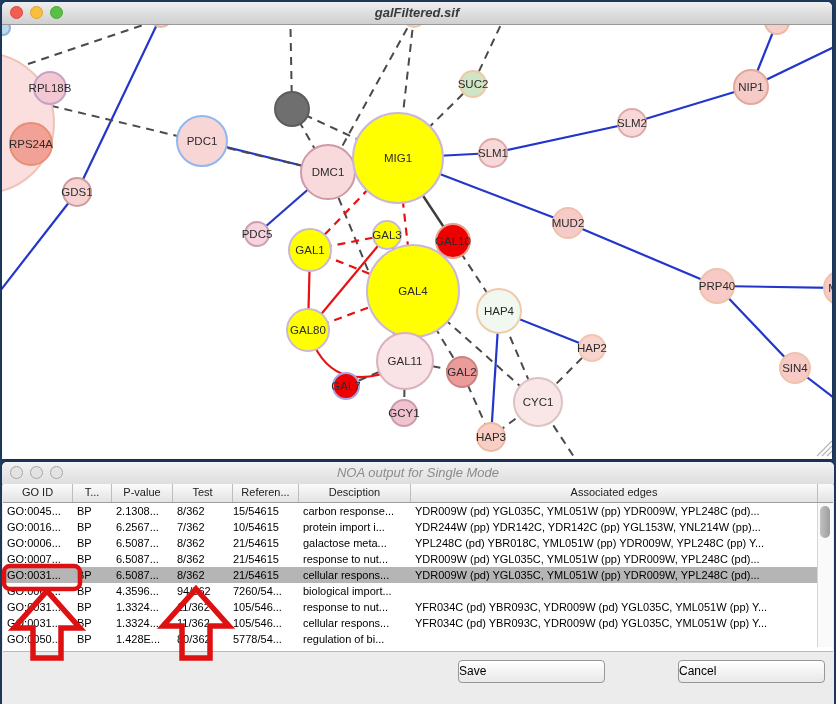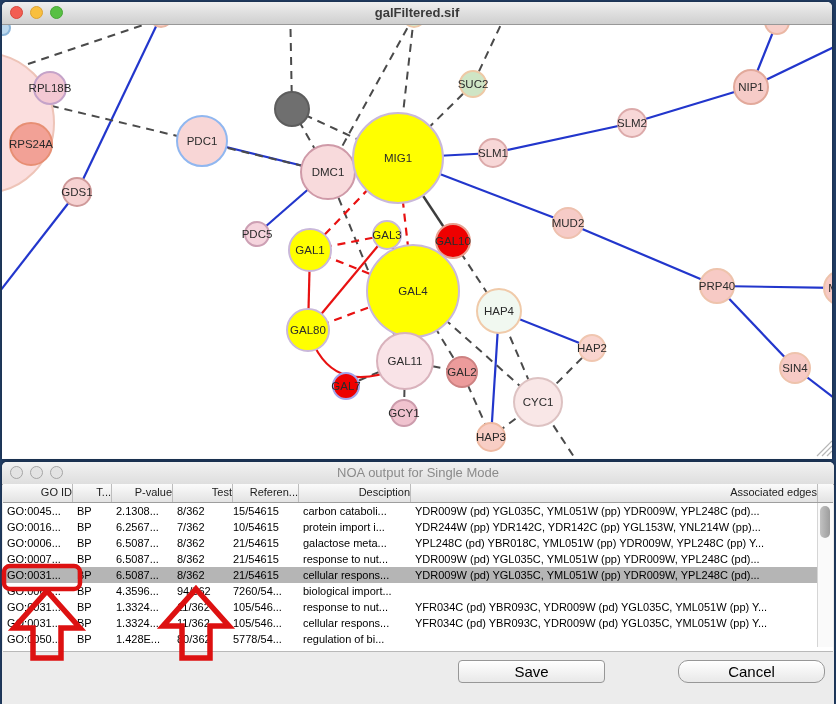--- a/index.html
+++ b/index.html
@@ -7,53 +7,53 @@
     width:836px;height:704px;position:relative;overflow:hidden;
     background:#223f66;font-family:"Liberation Sans",sans-serif;
     -webkit-font-smoothing:antialiased;
   }
   
   .win-top{position:absolute;left:2px;top:2px;width:830px;height:457px;background:#fff;
            border-radius:5px 5px 0 0;box-shadow:0 0 4px rgba(0,0,0,.4);}
   .titlebar{height:22px;background:linear-gradient(#efefef,#cfcfcf);
             border-bottom:1px solid #989898;border-radius:5px 5px 0 0;position:relative;}
   .titlebar .title{position:absolute;left:0;right:0;top:0;height:22px;line-height:22px;
-            text-align:center;font-size:13px;font-weight:bold;color:#3a3a3a;}
+            text-align:center;font-size:13px;font-weight:bold;color:#3a3a3a;font-style:italic;}
   .lights{position:absolute;left:8px;top:4px;display:flex;gap:7px;}
   .light{width:13px;height:13px;border-radius:50%;box-sizing:border-box;}
   .light.red{background:#f25e52;border:1px solid #d8473c;}
   .light.yellow{background:#f8bf3f;border:1px solid #dda332;}
   .light.green{background:#58c043;border:1px solid #47a636;}
   .light.hollow{background:#e3e3e3;border:1px solid #a5a5a5;}
   #net{display:block;}
   
   .win-bottom{position:absolute;left:2px;top:462px;width:832px;height:242px;background:#ececec;
               border-radius:5px 5px 0 0;box-shadow:0 0 4px rgba(0,0,0,.4);}
   .titlebar.inactive{background:linear-gradient(#f2f2f2,#dedede);border-bottom:1px solid #aaa;}
   .titlebar.inactive .title{color:#8b8b8b;font-weight:normal;}
   .table-wrap{position:absolute;left:1px;top:22px;width:830px;height:167px;background:#fff;
               border-bottom:1px solid #b9b9b9;}
   .thead{display:grid;grid-template-columns:70px 39px 61px 60px 66px 112px 1fr 15px;height:18px;
          background:linear-gradient(#fbfbfb,#e3e3e3);border-bottom:1px solid #9e9e9e;}
-  .th{font-size:11px;line-height:17px;text-align:right;color:#1c1c1c;
+  .th{font-size:11px;line-height:17px;text-align:center;color:#1c1c1c;
       border-right:1px solid #bdbdbd;overflow:hidden;white-space:nowrap;}
   .th:last-child{border-right:none;}
   .tr{display:grid;grid-template-columns:70px 39px 61px 60px 66px 112px 1fr;height:16px;}
   .tr.selected{background:#b5b5b5;}
   .td{font-size:11px;line-height:16px;padding-left:4px;white-space:nowrap;overflow:hidden;color:#000;}
   .td.ref{padding-right:6px;padding-left:0;}
   .vscroll{position:absolute;top:19px;right:0;width:15px;height:144px;background:#fafafa;
            border-left:1px solid #d5d5d5;}
   .vthumb{position:absolute;top:3px;left:2px;width:10px;height:32px;border-radius:5px;
           background:linear-gradient(90deg,#c2c2c2,#9d9d9d);}
   .btn{position:absolute;top:198px;width:147px;height:23px;box-sizing:border-box;
        border:1px solid #979797;border-radius:4px;background:linear-gradient(#ffffff,#e8e8e8);
-       font-size:15px;color:#000;text-align:center;line-height:21px;
+       font-size:12px;color:#000;line-height:21px;
        box-shadow:inset 0 1px 0 #fff;}
-  .btn.save{left:456px;} .btn.cancel{left:676px;border-radius:10px;}
+  .btn.save{left:456px;} .btn.cancel{left:676px;}
   
   #annot{position:absolute;left:0;top:0;pointer-events:none;z-index:40;}
 </style>
 </head>
 <body>
 
 <div class="win-top">
   <div class="titlebar">
     <div class="lights">
       <span class="light red"></span>
@@ -201,21 +201,21 @@
         <div class="th">Associated edges</div>
         <div class="th"></div>
       </div>
     <div id="tbody">
         <div class="tr">
           <div class="td">GO:0045...</div>
           <div class="td">BP</div>
           <div class="td">2.1308...</div>
           <div class="td">8/362</div>
           <div class="td ref">15/54615</div>
-          <div class="td">carbon cataboli...</div>
+          <div class="td">carbon response...</div>
           <div class="td">YDR009W (pd) YGL035C, YML051W (pp) YDR009W, YPL248C (pd)...</div>
         </div>
         <div class="tr">
           <div class="td">GO:0016...</div>
           <div class="td">BP</div>
           <div class="td">6.2567...</div>
           <div class="td">7/362</div>
           <div class="td ref">10/54615</div>
           <div class="td">protein import i...</div>
           <div class="td">YDR244W (pp) YDR142C, YDR142C (pp) YGL153W, YNL214W (pp)...</div>

